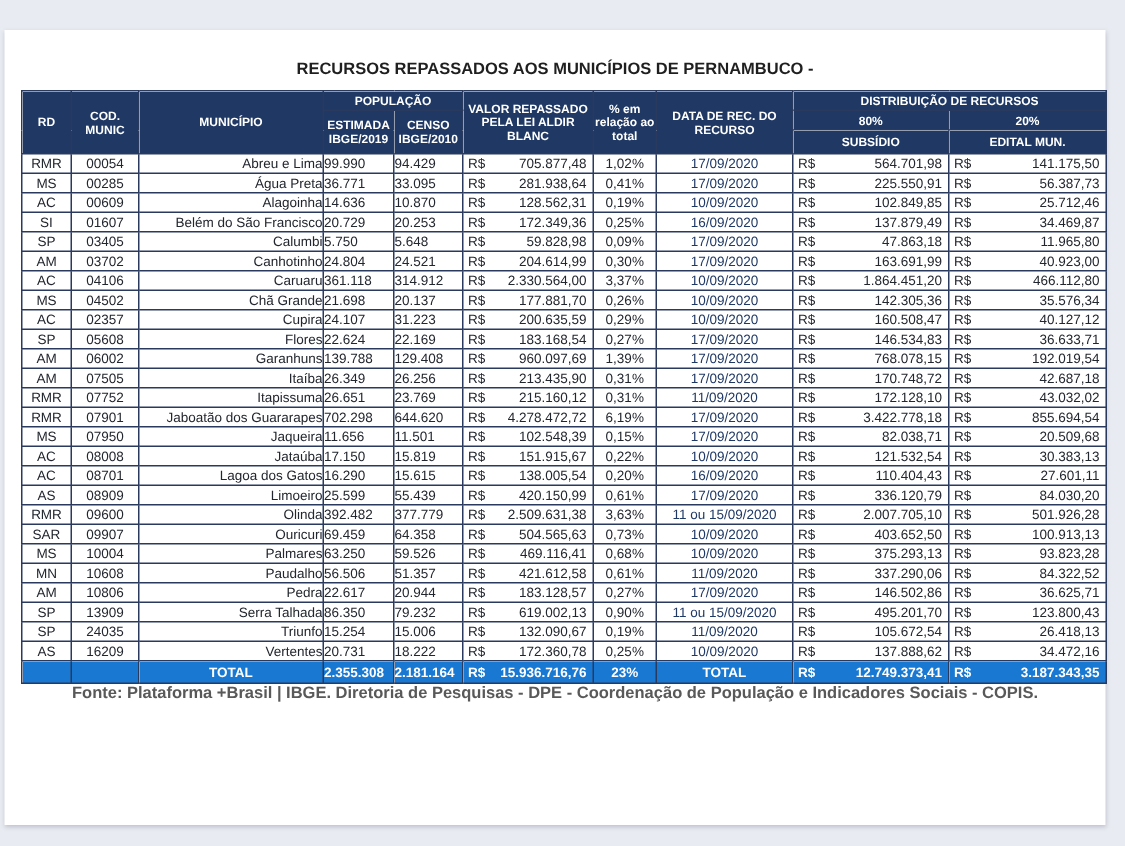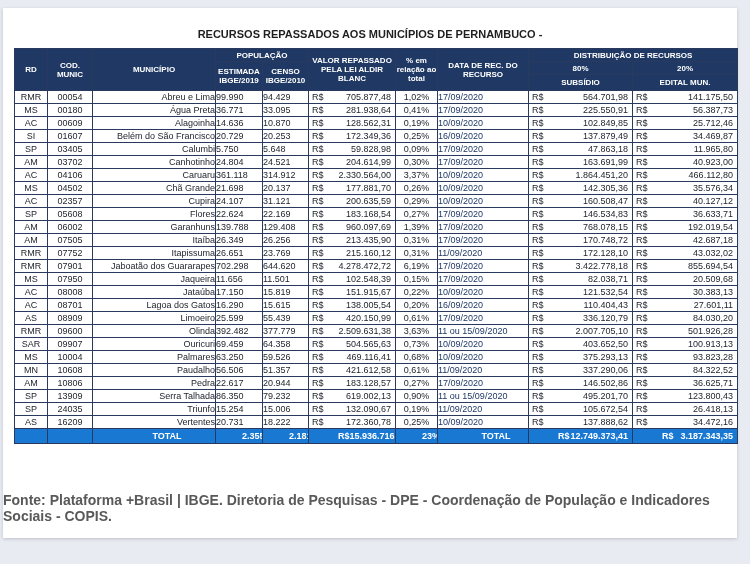--- a/index.html
+++ b/index.html
@@ -4,21 +4,21 @@
 <style>
   html,body { margin:0; padding:0; }
   body {
     width:750px; height:564px;
     background:#e9ebf2;
     font-family:"Liberation Sans", sans-serif;
     position:relative;
     -webkit-font-smoothing:antialiased;
   }
   .page {
-    position:absolute; left:3px; top:8px;
+    position:absolute; left:3px; top:20px;
     width:734px; height:530px;
     background:#ffffff;
     box-shadow:0 1px 3px rgba(60,64,90,0.25);
   }
   .title {
     margin-top:19px;
     text-align:center;
     font-size:11px; font-weight:bold; line-height:15px;
     color:#1f1f1f;
   }
@@ -48,40 +48,38 @@
   tbody td {
     font-size:9px; line-height:11px;
     height:12px;
     color:#22262e;
     white-space:nowrap;
     vertical-align:middle;
   }
   td.c { text-align:center; }
   td.l { text-align:right; padding-left:3px; }
   td.num { text-align:left; padding-right:5px; }
-  td.date { color:#1f3864; }
+  td.date { text-align:center; color:#1f3864; }
   .money {
     display:flex; justify-content:space-between; align-items:center;
     padding:0 4px 0 3px;
   }
   .money .cur { flex:0 0 auto; }
   .money .amt { flex:0 0 auto; text-align:right; }
   tr.total-row td {
     background:#1878d2;
     color:#ffffff;
     font-weight:bold;
     font-size:9px;
     height:14px;
     border-color:#2a3a5f;
-    padding-left:26px;
   }
   .footer {
-    margin-top:48px;
-    text-align:left;
-    font-size:14px; font-weight:bold;
+    text-align:center;
+    font-size:11px; font-weight:bold;
     color:#595959;
   }
 </style>
 </head>
 <body>
 
 <div class="page">
 
   <div class="title">
     <div>RECURSOS REPASSADOS AOS MUNICÍPIOS DE PERNAMBUCO -</div>
@@ -145,21 +143,21 @@
     </td>
     <td>
       <div class="money">
         <span class="cur">R$</span>
         <span class="amt">141.175,50</span>
       </div>
     </td>
   </tr>
         <tr>
     <td class="c">MS</td>
-    <td class="c">00180</td>
+    <td class="c">00285</td>
     <td class="l">Água Preta</td>
     <td class="num">36.771</td>
     <td class="num">33.095</td>
     <td>
       <div class="money">
         <span class="cur">R$</span>
         <span class="amt">281.938,64</span>
       </div>
     </td>
     <td class="c">0,41%</td>
@@ -337,21 +335,21 @@
         <span class="cur">R$</span>
         <span class="amt">35.576,34</span>
       </div>
     </td>
   </tr>
         <tr>
     <td class="c">AC</td>
     <td class="c">02357</td>
     <td class="l">Cupira</td>
     <td class="num">24.107</td>
-    <td class="num">31.121</td>
+    <td class="num">31.223</td>
     <td>
       <div class="money">
         <span class="cur">R$</span>
         <span class="amt">200.635,59</span>
       </div>
     </td>
     <td class="c">0,29%</td>
     <td class="date">10/09/2020</td>
     <td>
       <div class="money">

